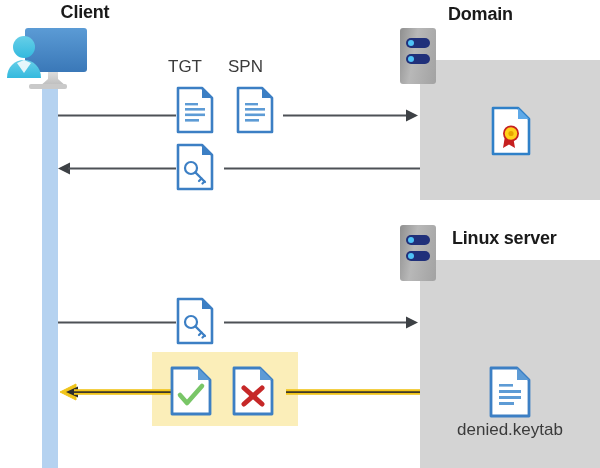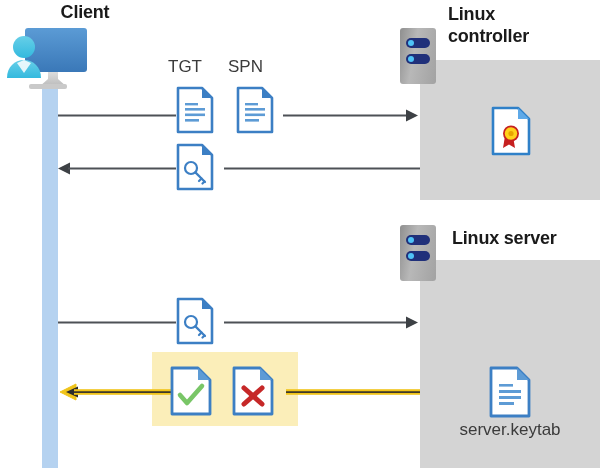--- a/index.html
+++ b/index.html
@@ -138,22 +138,21 @@
       <rect x="19" y="2" width="62" height="44" rx="3" fill="url(#monGrad)"></rect>
 
       <circle cx="18" cy="21" r="11" fill="url(#bodyGrad)"></circle>
 
       <path d="M1 52 c0 -11 7.5 -18 17 -18 c9.5 0 17 7 17 18 z" fill="url(#bodyGrad)"></path>
 
       <path d="M18 34 l-7 3 l7 10 l7 -10 z" fill="#ffffff" opacity="0.85"></path>
     </svg>
   </div>
 
-  <div class="abs label-bold" style="left:448px; top:4px; width:150px;">Linux</div>
-  <div class="abs label-bold" style="left:448px; top:26px; width:150px;">controller</div>
+  <div class="abs label-bold" style="left:448px; top:4px; width:150px;">Domain</div>
 
   <div class="abs rack" style="left:400px; top:28px;">
     <span class="rack-bay b1">
         <i></i>
       </span>
     <span class="rack-bay b2">
         <i></i>
       </span>
   </div>
 
@@ -258,21 +257,21 @@
     <svg viewBox="0 0 42 52" xmlns="http://www.w3.org/2000/svg">
       <path d="M2 2 h26 l12 12 v36 h-38 z" fill="#ffffff" stroke="#3c7fc4" stroke-width="2.8" stroke-linejoin="round"></path>
       <path d="M28 2 l12 12 h-12 z" fill="#5d9bd5"></path>
       <rect x="10" y="24" width="22" height="3" fill="#5d9bd5"></rect>
       <rect x="10" y="30" width="22" height="3" fill="#5d9bd5"></rect>
       <rect x="10" y="36" width="15" height="3" fill="#5d9bd5"></rect>
       <rect x="10" y="18" width="14" height="2.6" fill="#5d9bd5"></rect>
     </svg>
   </div>
 
-  <div class="abs label-plain" style="left:420px; top:420px; width:180px; text-align:center;">server.keytab</div>
+  <div class="abs label-plain" style="left:420px; top:420px; width:180px; text-align:center;">denied.keytab</div>
 
   <div class="abs" id="accept-deny-highlight"></div>
 
   <div class="conn" style="left:58px; top:383px; width:362px; height:18px;">
     <svg width="362" height="18" viewBox="0 0 362 18">
 
       <path d="M18 1 L2 9 L18 17 z" fill="#f0c419" stroke="#f0c419" stroke-width="1"></path>
       <path d="M20 3.6 L8 9 L20 14.4 z" fill="#2b2b2b"></path>
 
       <rect x="16" y="6.2" width="98" height="5.6" fill="#f0c419"></rect>

